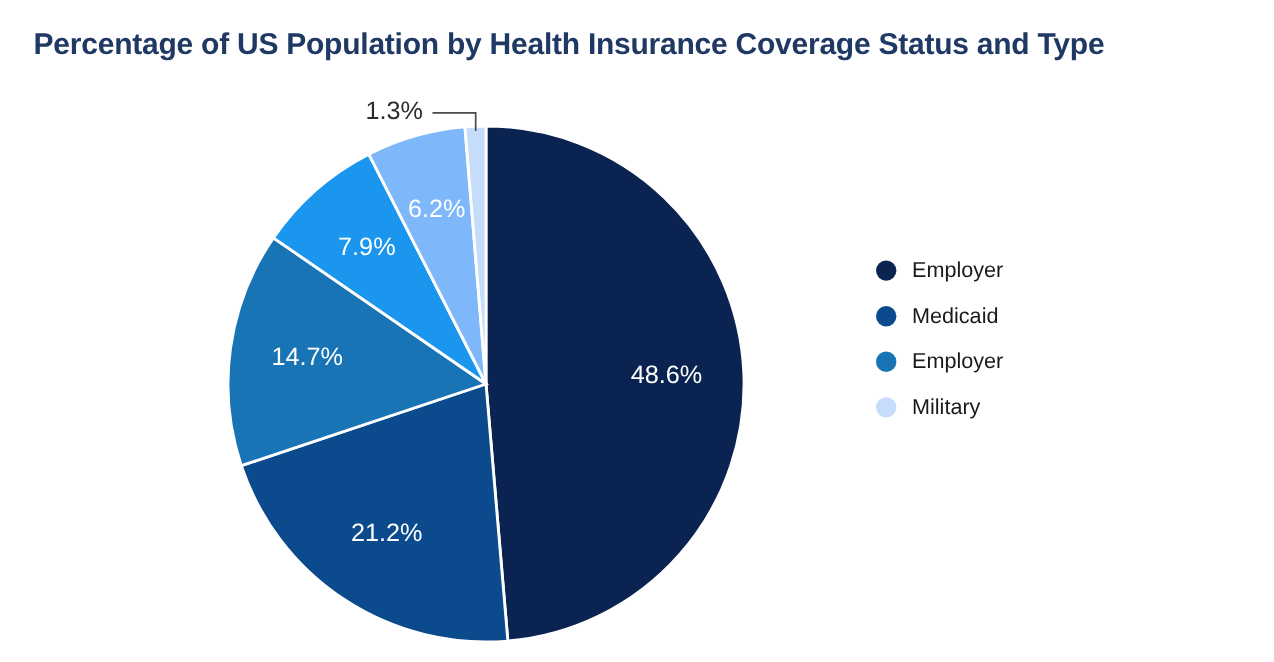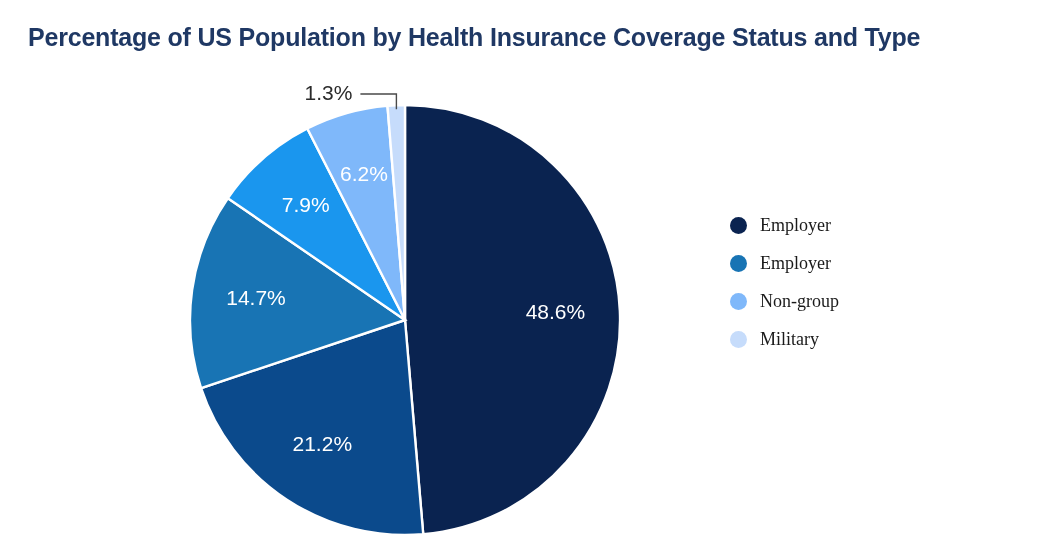--- a/index.html
+++ b/index.html
@@ -96,21 +96,20 @@
     height: 17px;
     border-radius: 50%;
     flex: 0 0 auto;
     margin-right: 13px;
   }
   .legend-label {
     font-size: 18px;
     color: #1a1a1a;
     line-height: 20px;
     white-space: nowrap;
-    font-family: Liberation Serif, serif;
   }
 </style>
 </head>
 <body>
 
 <div id="chart-root">
 
   <div id="chart-title">Percentage of US Population by Health Insurance Coverage Status and Type</div>
 
   <div id="pie-area">
@@ -136,26 +135,26 @@
         </g>
     </svg>
   </div>
 
   <div id="legend">
       <div class="legend-row">
         <span class="legend-swatch" style="background: rgb(10, 35, 80);"></span>
         <span class="legend-label">Employer</span>
       </div>
       <div class="legend-row">
+        <span class="legend-swatch" style="background: rgb(11, 74, 140);"></span>
+        <span class="legend-label">Medicaid</span>
+      </div>
+      <div class="legend-row">
         <span class="legend-swatch" style="background: rgb(24, 116, 180);"></span>
         <span class="legend-label">Employer</span>
-      </div>
-      <div class="legend-row">
-        <span class="legend-swatch" style="background: rgb(127, 184, 250);"></span>
-        <span class="legend-label">Non-group</span>
       </div>
       <div class="legend-row">
         <span class="legend-swatch" style="background: rgb(198, 220, 251);"></span>
         <span class="legend-label">Military</span>
       </div>
     </div>
 
 </div>
 
 </body></html>

